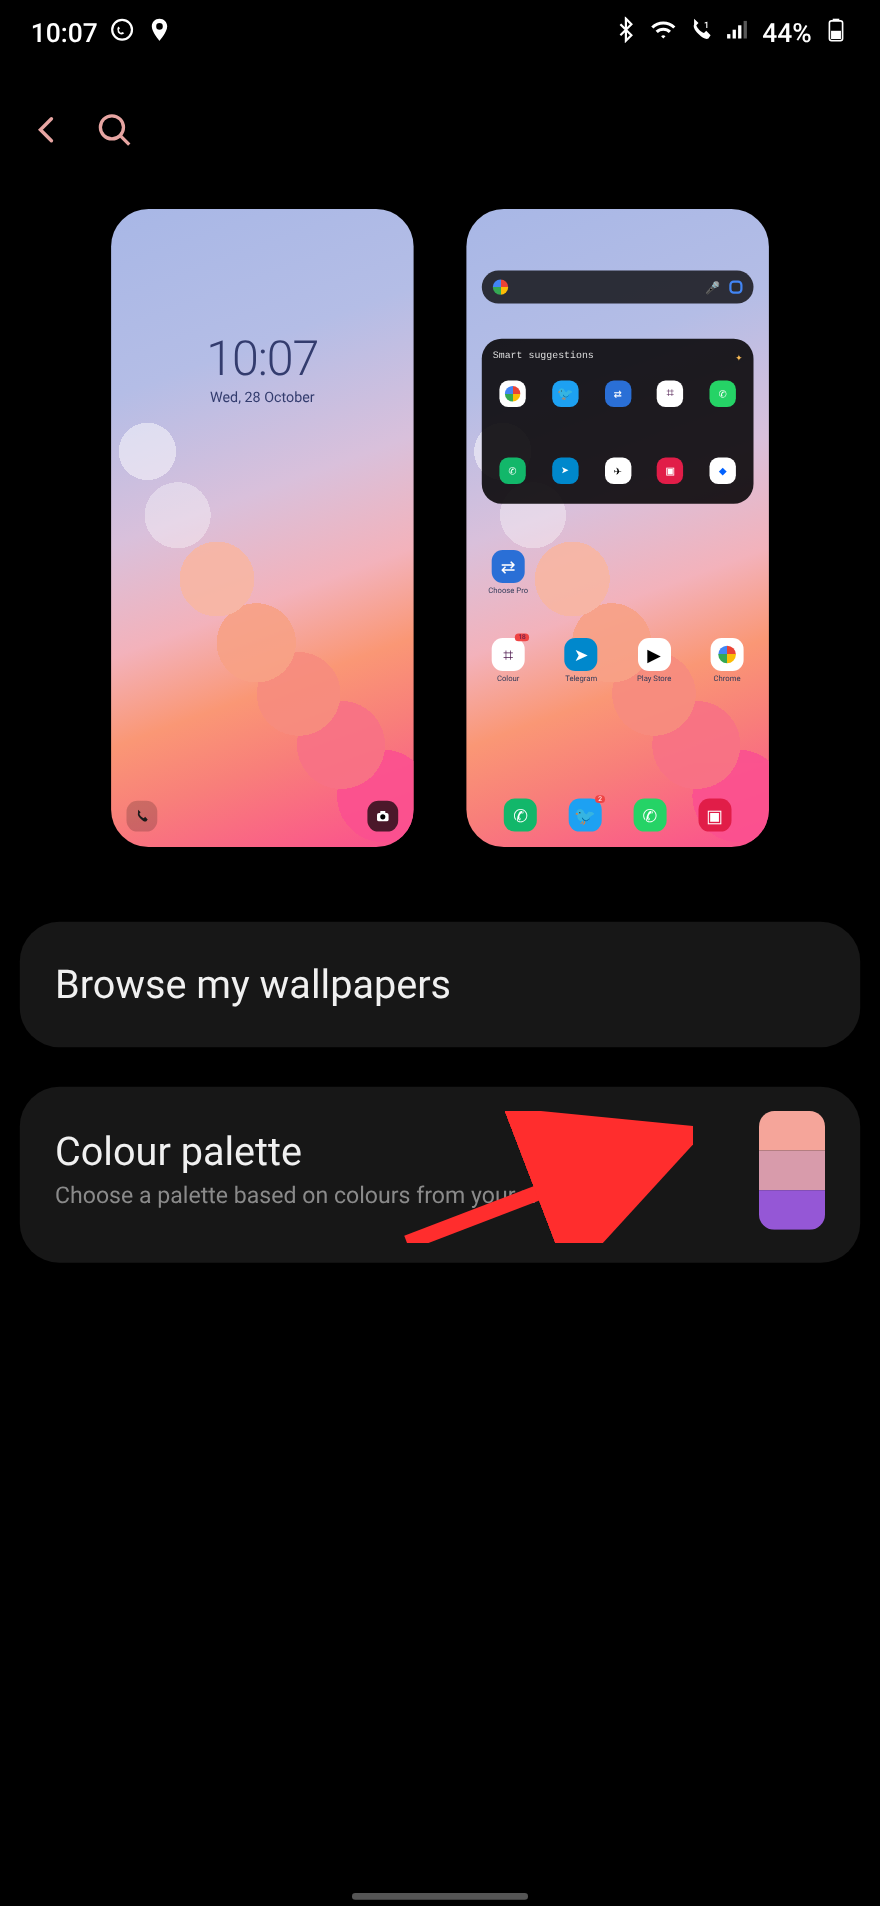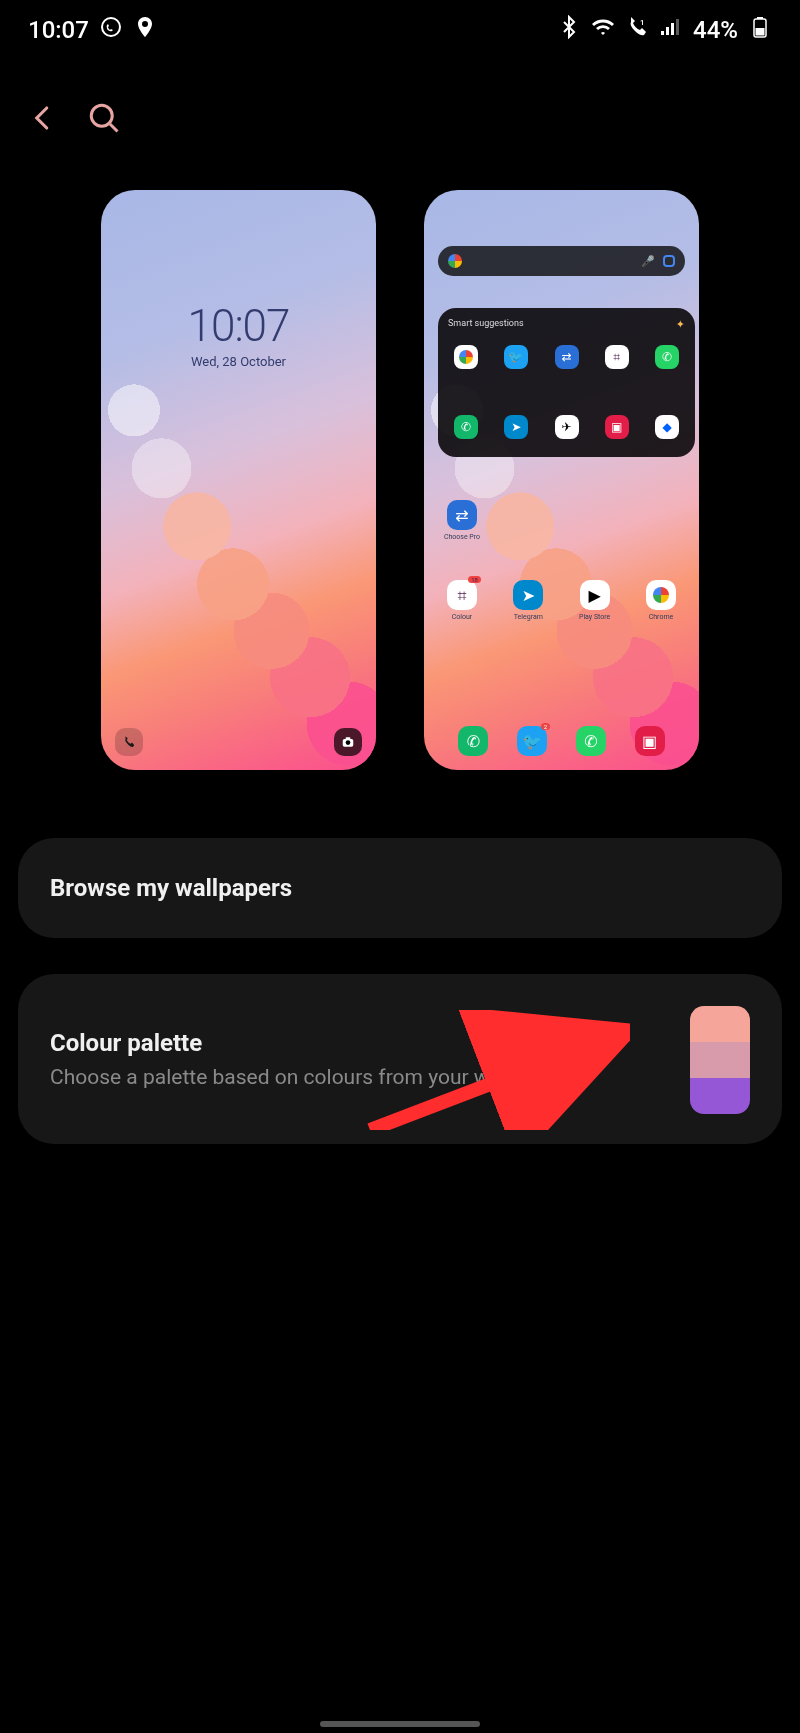--- a/index.html
+++ b/index.html
@@ -40,37 +40,37 @@
   .lock-date { color: #333c6e; font-size: 13px; margin-top: 2px; }
   .lock-icon-left { position: absolute; left: 14px; bottom: 14px; width: 28px; height: 28px; border-radius: 10px; background: rgba(0,0,0,.18); display: flex; align-items: center; justify-content: center; color: #1a1a1a; font-weight: bold; font-size: 18px; }
   .lock-icon-right { position: absolute; right: 14px; bottom: 14px; width: 28px; height: 28px; border-radius: 10px; background: rgba(0,0,0,.7); display: flex; align-items: center; justify-content: center; color: #fff; }
 
   .home-search { position: absolute; top: 56px; left: 14px; right: 14px; height: 30px; border-radius: 16px; background: rgba(20,20,24,.85); display: flex; align-items: center; padding: 0 10px; gap: 8px; }
   .g-logo { width: 14px; height: 14px; border-radius: 50%; background: conic-gradient(#ea4335 0 25%, #fbbc05 25% 50%, #34a853 50% 75%, #4285f4 75% 100%); }
   .search-spacer { flex: 1; }
   .mic-icon { font-size: 11px; color: #7a84f0; }
   .lens-icon { width: 12px; height: 12px; border-radius: 4px; background: #2b2b30; border: 2px solid #4285f4; }
 
-  .widget-box { position: absolute; top: 118px; left: 14px; right: 4px; background: rgba(10,8,10,.9); border-radius: 18px; padding: 10px 10px 14px 10px; }
+  .widget-box { position: absolute; top: 118px; left: 14px; right: 14px; background: rgba(10,8,10,.9); border-radius: 18px; padding: 10px 10px 14px 10px; font-family: Liberation Mono, monospace; }
   .widget-title { color: #ddd; font-size: 9px; margin-bottom: 10px; display: flex; justify-content: space-between; }
   .widget-star { color: #f7b955; font-size: 11px; }
   .widget-row { display: flex; justify-content: space-between; padding: 4px 6px; }
   .widget-icon { width: 24px; height: 24px; border-radius: 8px; display: flex; align-items: center; justify-content: center; font-size: 12px; color: #fff; }
 
   .home-app-row { position: absolute; left: 14px; right: 14px; display: flex; justify-content: space-between; }
   .home-app { display: flex; flex-direction: column; align-items: center; width: 48px; }
   .app-icon { width: 30px; height: 30px; border-radius: 10px; display: flex; align-items: center; justify-content: center; font-size: 16px; color: #fff; }
   .app-label { font-size: 7px; color: #333c5a; margin-top: 3px; text-align: center; white-space: nowrap; }
   .single-app { position: absolute; left: 14px; top: 310px; }
 
   
   .list { padding: 28px 18px 0 18px; display: flex; flex-direction: column; gap: 36px; }
   .card { background: #171717; border-radius: 36px; padding: 36px 32px; display: flex; align-items: center; }
   .card-text { flex: 1; }
-  .card-title { font-size: 24px; color: #f0f0f0; font-weight: 700; }
+  .card-title { font-size: 36px; color: #f0f0f0; font-weight: 400; }
   .card-sub { font-size: 21px; color: #8a8a8a; margin-top: 6px; line-height: 1.35; }
 
   .palette-swatch { width: 60px; height: 108px; border-radius: 14px; overflow: hidden; display: flex; flex-direction: column; }
   .sw1 { background: #f5a59a; flex: 1; }
   .sw2 { background: #d89bab; flex: 1; }
   .sw3 { background: #9557d6; flex: 1; }
 
   .toggle { width: 64px; height: 36px; border-radius: 18px; background: #e59a92; position: relative; }
   .toggle .knob { position: absolute; right: 2px; top: 2px; width: 32px; height: 32px; border-radius: 50%; background: #fff; }
 
@@ -239,21 +239,21 @@
 </div>
 
 <div class="list">
 
   <div class="card">
     <div class="card-text">
       <div class="card-title">Browse my wallpapers</div>
     </div>
   </div>
 
-  <div class="card" style="padding-top:32px;padding-bottom:30px">
+  <div class="card" style="padding-top:22px;padding-bottom:30px">
     <div class="card-text">
       <div class="card-title">Colour palette</div>
       <div class="card-sub">Choose a palette based on colours from your wallpaper.</div>
     </div>
     <div class="palette-swatch">
       <div class="sw1"></div>
         <div class="sw2"></div>
         <div class="sw3"></div>
     </div>
   </div>

